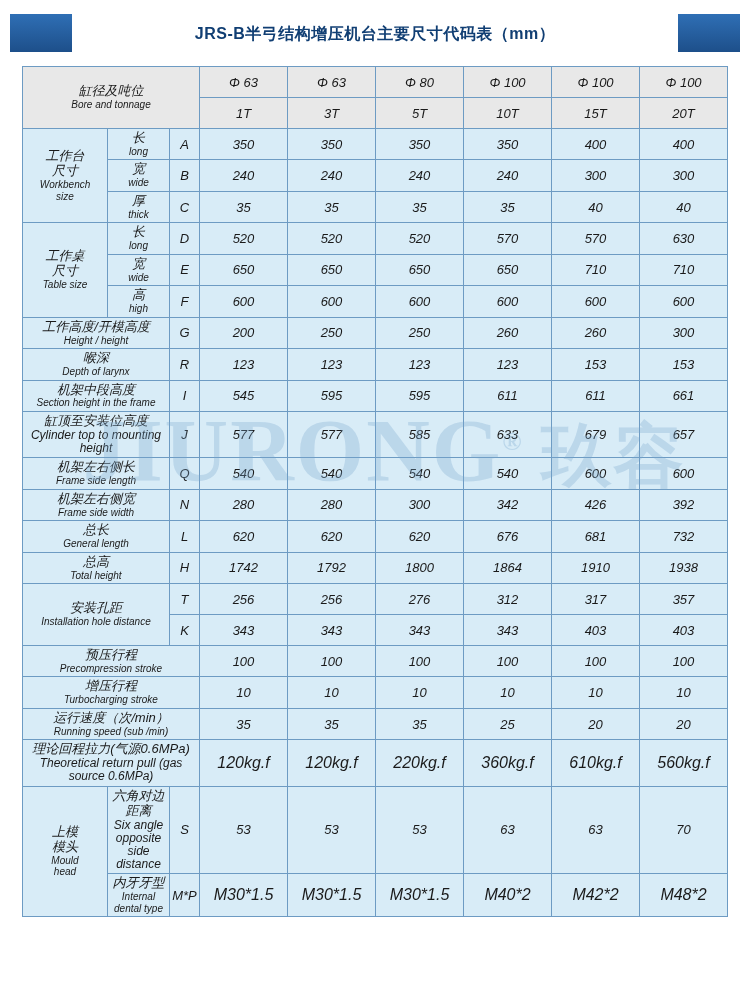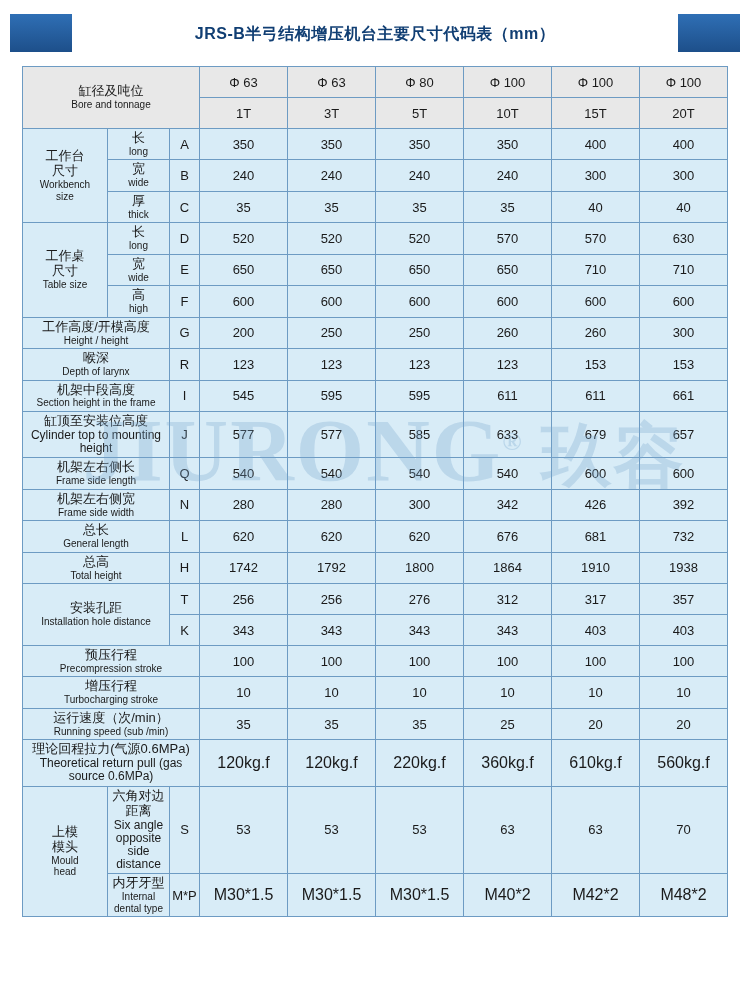--- a/index.html
+++ b/index.html
@@ -61,20 +61,21 @@
   .watermark .wm-cn{font-size:70px;margin-left:18px;}
   .watermark sup{font-size:26px;vertical-align:super;}
   
   table{
     border-collapse:collapse;
     width:644px;
     margin:0 auto;
     table-layout:fixed;
     position:relative;
     z-index:1;
+    font-style:italic;
   }
   td{
     border:1px solid #6d9bc3;
     text-align:center;
     vertical-align:middle;
     font-size:13px;
     background:#d8ecf7;
     padding:2px 1px;
     height:26px;
   }

